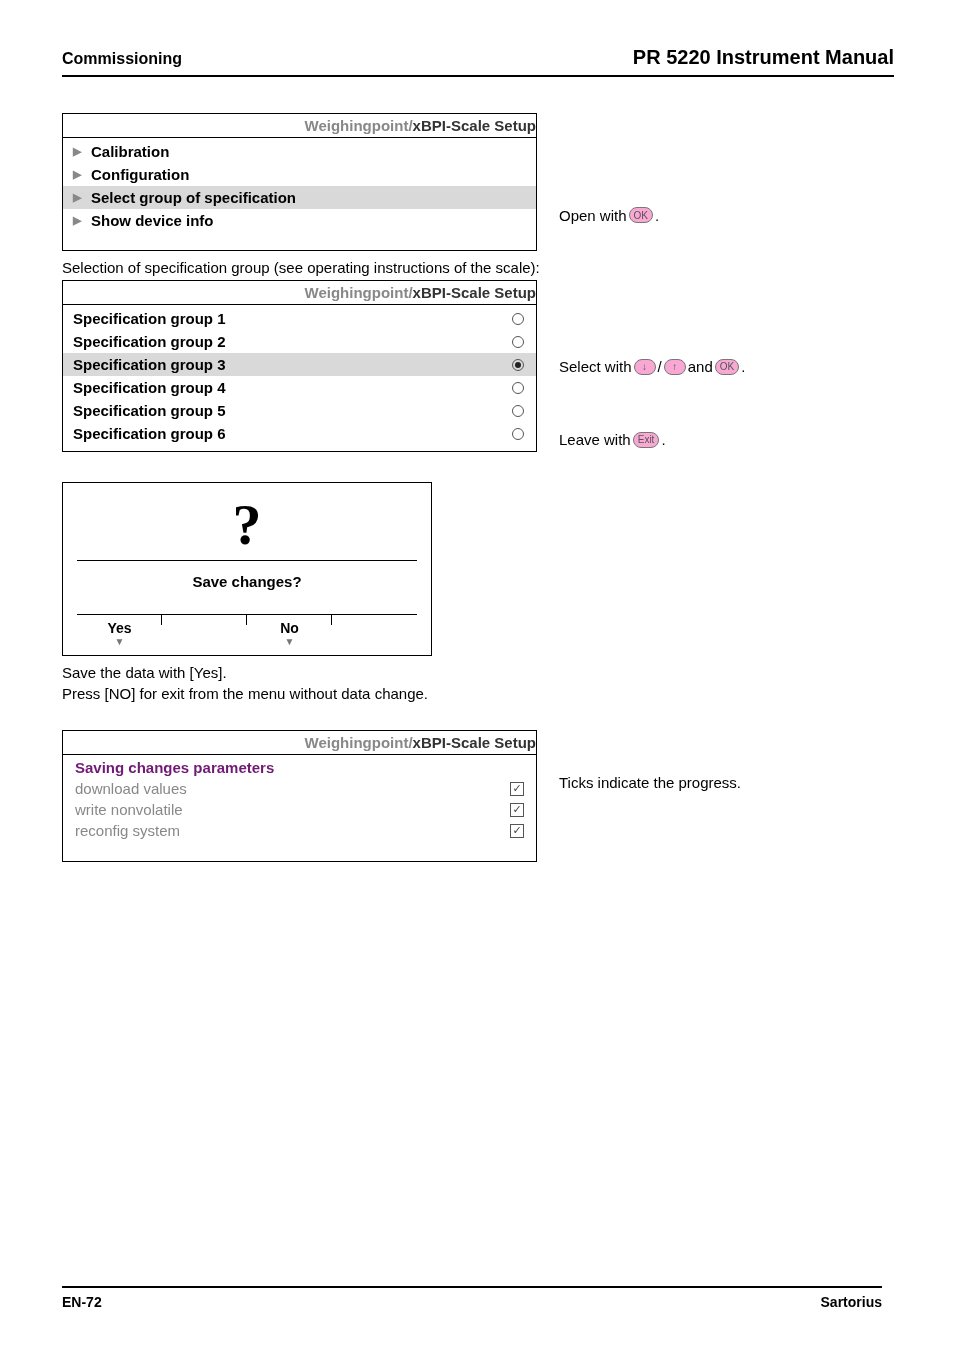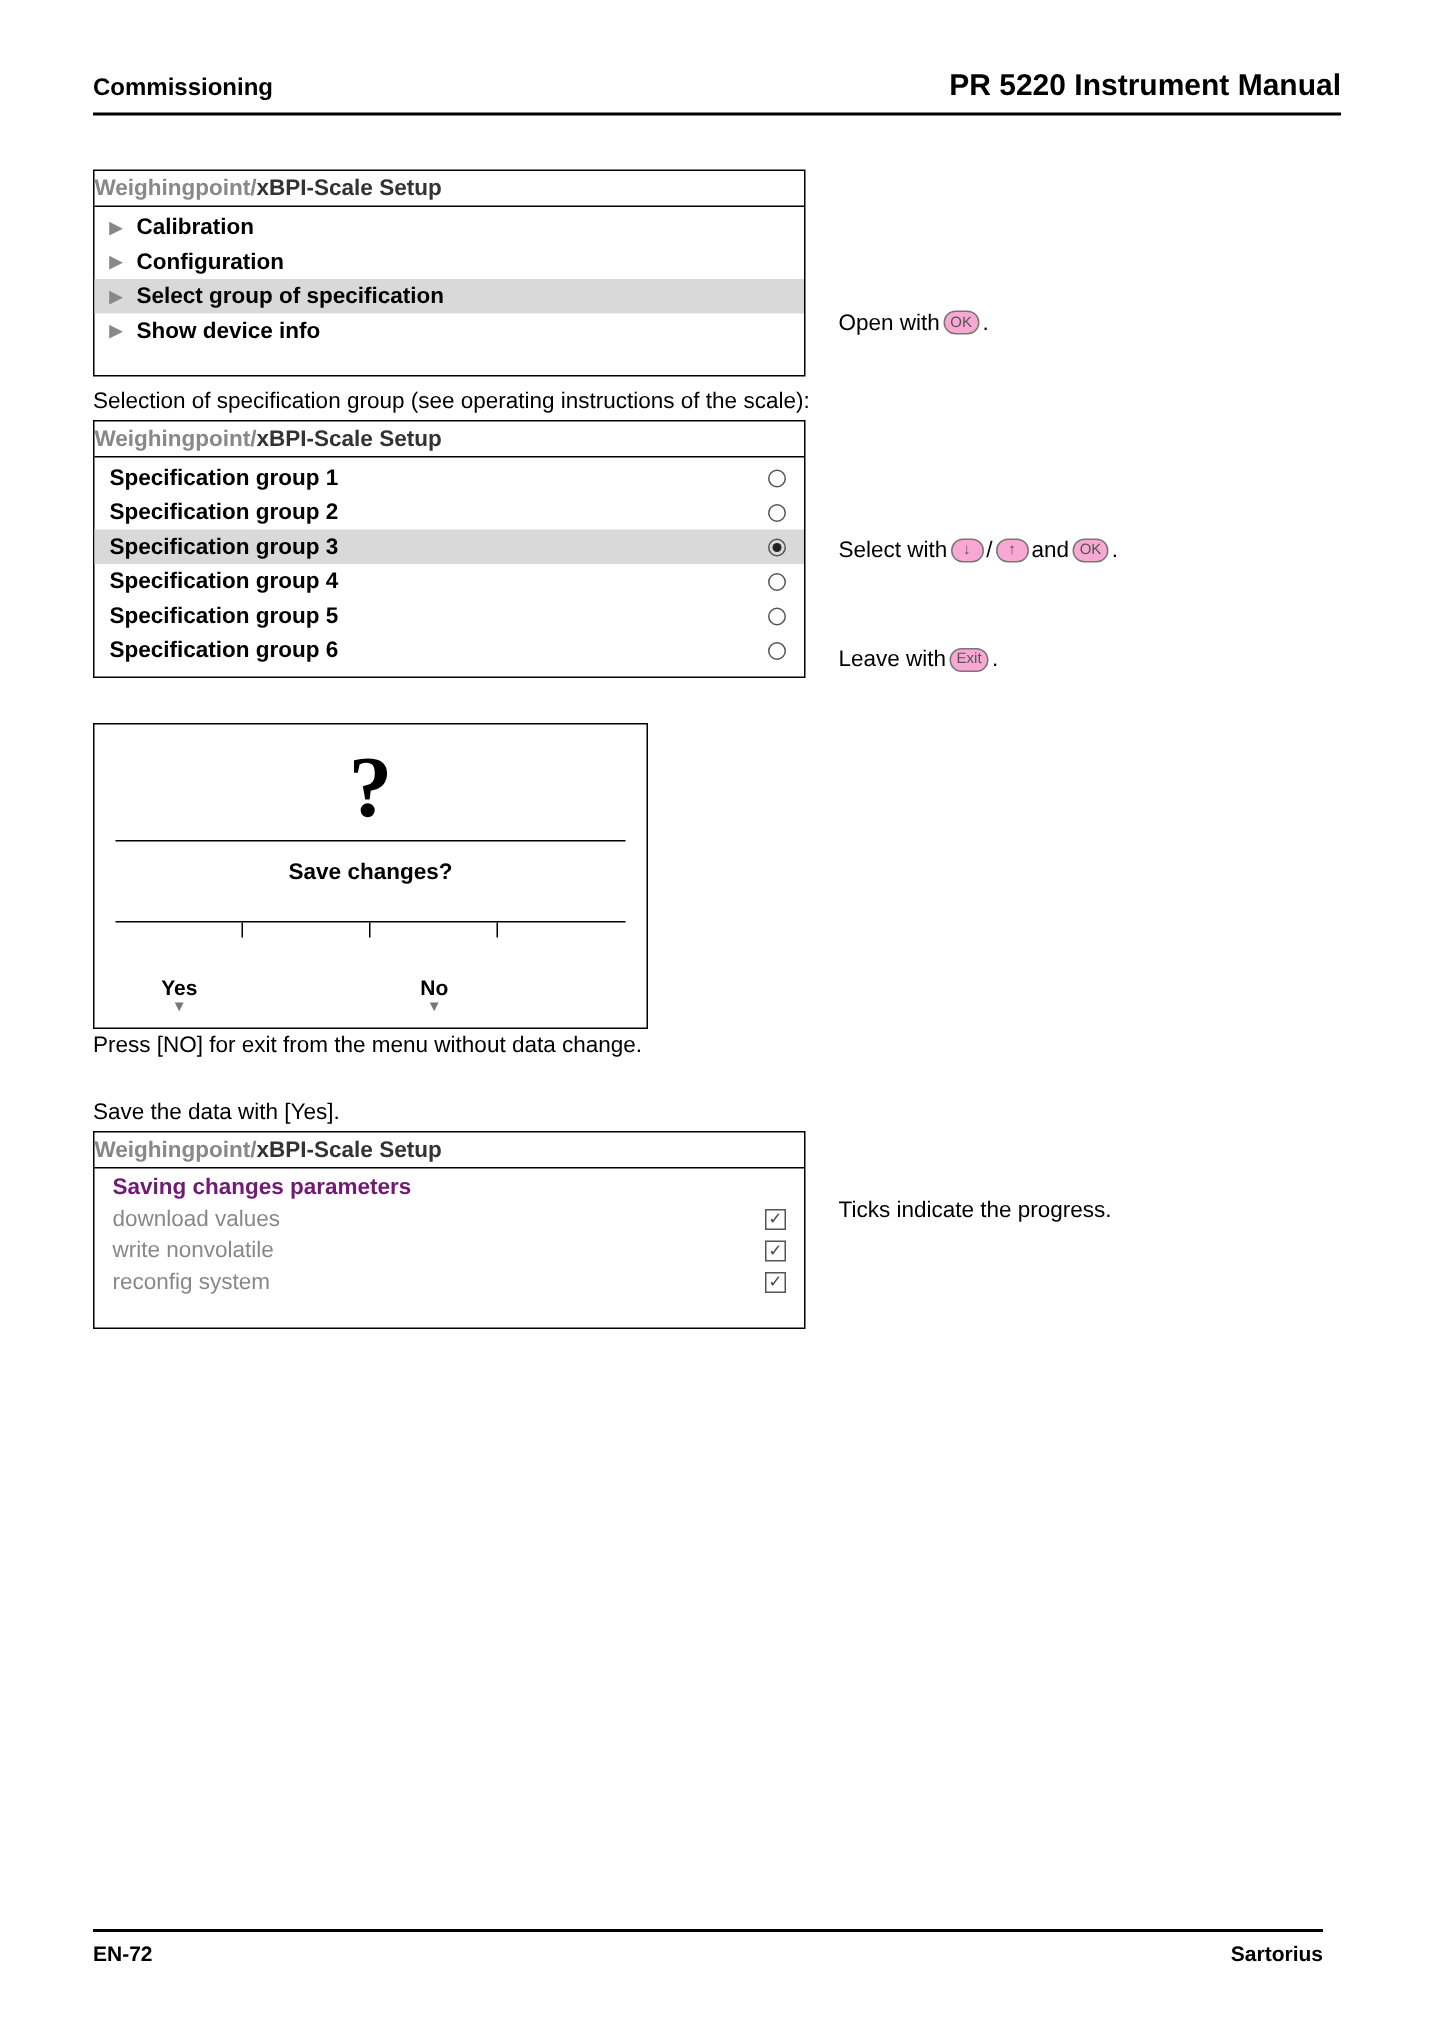--- a/index.html
+++ b/index.html
@@ -24,21 +24,21 @@
     margin-bottom: 36px;
   }
   .header-left { font-size: 16px; font-weight: bold; }
   .header-right { font-size: 20px; font-weight: bold; }
 
   .panel {
     border: 1.5px solid #000;
     width: 475px;
   }
   .panel-title {
-    text-align: left;
+    text-align: right;
     font-size: 15px;
     font-weight: bold;
     color: #888;
     padding: 3px 0;
     border-bottom: 1.5px solid #000;
   }
   .panel-title .strong { color: #333; }
   .panel-body { padding: 2px 0 18px 0; }
   .menu-row {
     display: flex;
@@ -141,21 +141,21 @@
     position: relative;
   }
   .dialog .btn-col:nth-child(1)::after,
   .dialog .btn-col:nth-child(2)::after,
   .dialog .btn-col:nth-child(3)::after {
     content:"";
     position:absolute;
     right:0; top:0; height:10px;
     border-right:1px solid #000;
   }
-  .dialog .btn-lbl { font-weight: bold; font-size: 14px; margin-top: 30px; }
+  .dialog .btn-lbl { font-weight: bold; font-size: 14px; }
   .dialog .btn-tri { font-size: 10px; color: #777; }
 
   .progress-row {
     display: flex;
     align-items: center;
     justify-content: space-between;
     padding: 2px 8px 2px 12px;
     font-size: 15px;
     color: #888;
   }
@@ -279,22 +279,22 @@
       </div>
       <div class="btn-col"></div>
       <div class="btn-col">
         <div class="btn-lbl">No</div>
         <div class="btn-tri">▼</div>
       </div>
       <div class="btn-col"></div>
     </div>
   </div>
 
+  <div class="para">Save the data with [Yes].</div>
   <div class="para" style="margin-top:2px;margin-bottom:28px;">Press [NO] for exit from the menu without data change.</div>
-  <div class="para">Save the data with [Yes].</div>
 
   <div style="display:flex;">
     <div class="panel">
       <div class="panel-title">
         <span>Weighingpoint/</span><span class="strong">xBPI-Scale Setup</span>
       </div>
       <div class="panel-body" style="padding-bottom:20px;">
         <div class="progress-row">
           <strong>Saving changes parameters</strong>
         </div>

